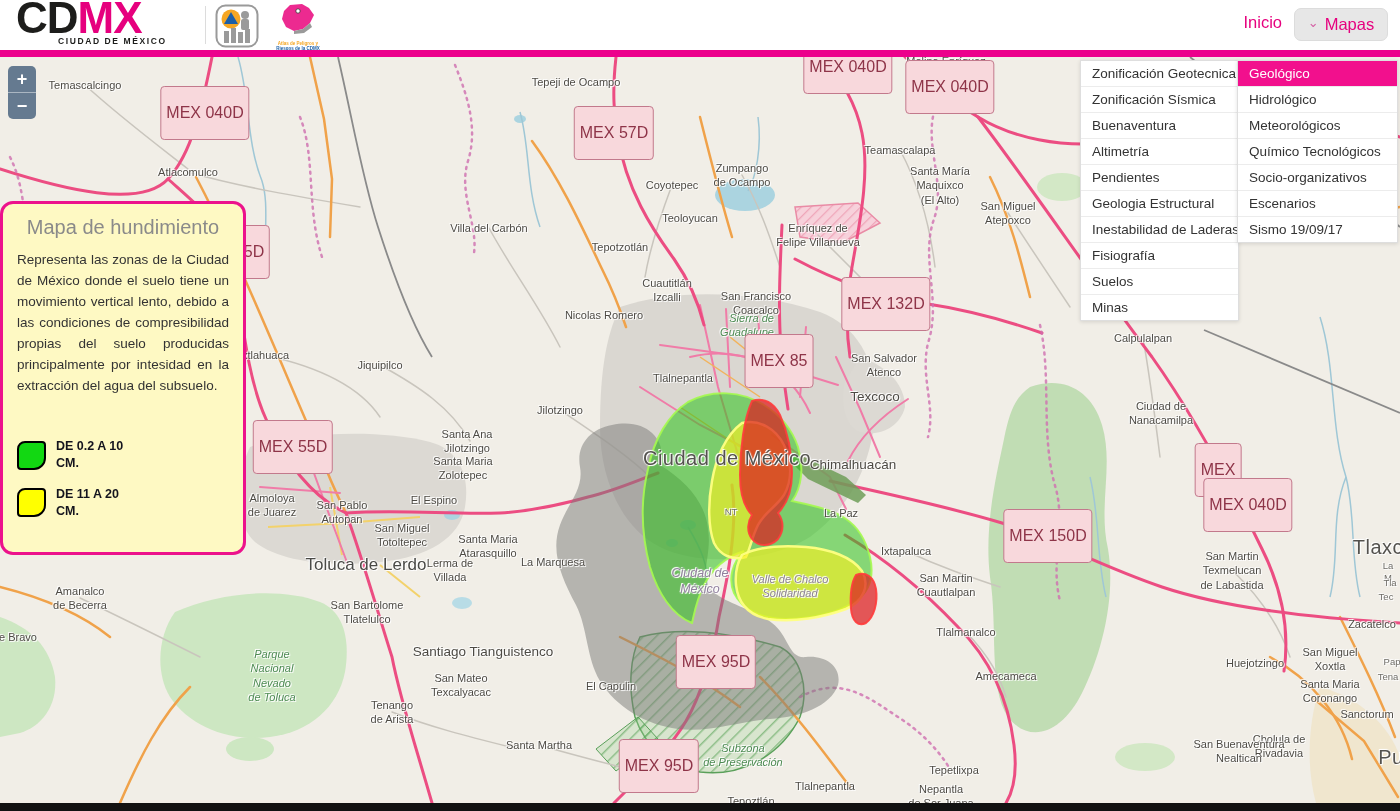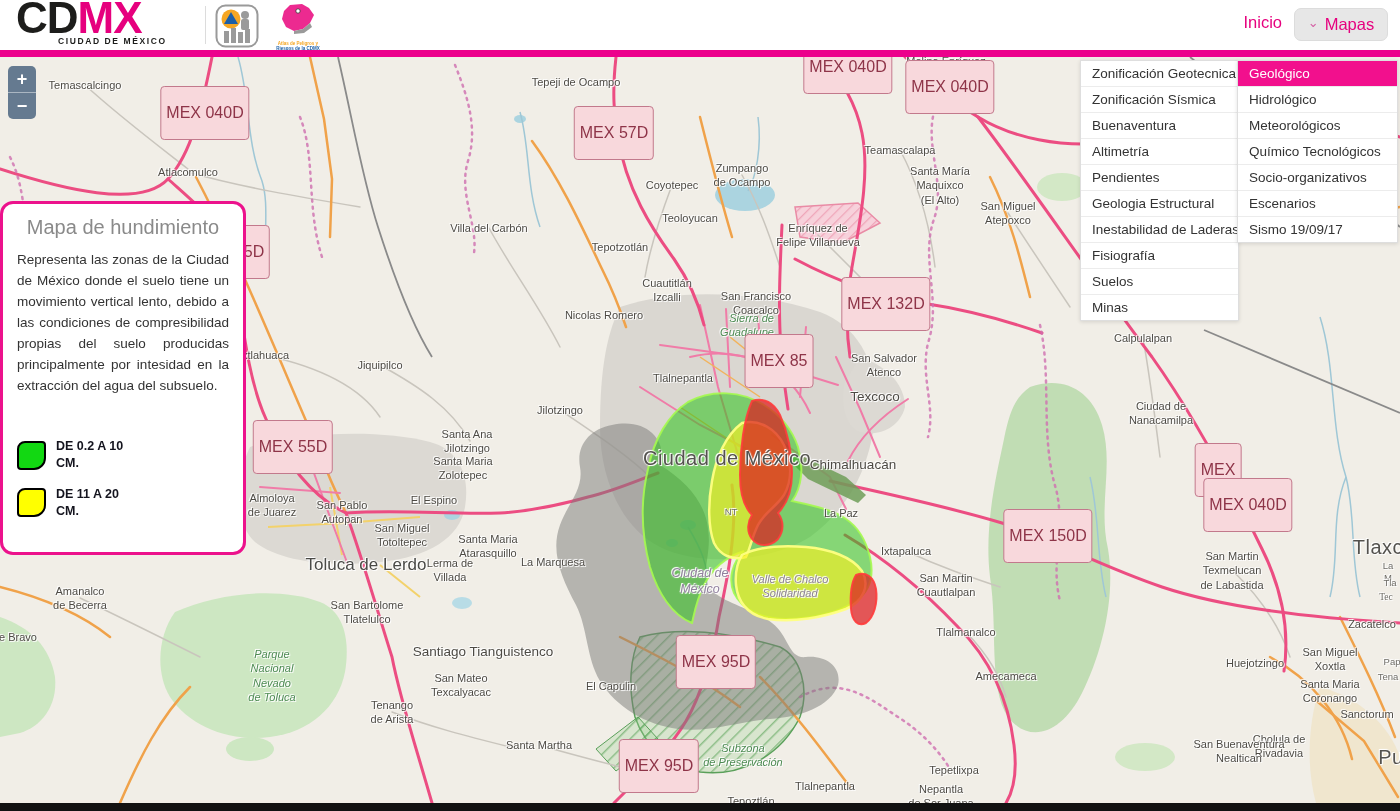--- a/index.html
+++ b/index.html
@@ -42,21 +42,21 @@
   .lbl.small{font-size:9.5px;color:#6e6c66;}
   .shield{position:absolute;transform:translate(-50%,-50%);background:#f8d8dc;border:1px solid #c2798c;
     color:#8e3448;font-size:16px;padding:17px 5px;border-radius:4px;white-space:nowrap;}
   
   .zoomctl{position:absolute;left:8px;top:66px;width:28px;z-index:30;}
   .zoomctl .zbtn{width:28px;height:26px;background:rgba(70,96,124,.82);color:#fff;font-size:18px;font-weight:700;
     display:flex;align-items:center;justify-content:center;cursor:pointer;}
   .zoomctl .zbtn.zin{border-radius:5px 5px 0 0;border-bottom:1px solid rgba(255,255,255,.45);}
   .zoomctl .zbtn.zout{border-radius:0 0 5px 5px;}
   
-  .panel{position:absolute;left:0;top:201px;width:212px;background:#ffffff;border:3px solid #ec128c;
+  .panel{position:absolute;left:0;top:201px;width:212px;background:#fef9c3;border:3px solid #ec128c;
     border-radius:13px;z-index:25;padding:10px 14px 18px 14px;}
   .panel-title{font-size:20px;color:#8a8a8a;text-align:center;margin:2px 0 10px 0;font-weight:400;}
   .panel-desc{font-size:13.5px;color:#333;text-align:justify;line-height:1.56;}
   .legend{margin-top:42px;}
   .legend-row{display:flex;align-items:center;margin-bottom:14px;}
   .legend-swatch{width:25px;height:25px;border:2px solid #000;border-radius:8px 4px 12px 4px;flex:0 0 auto;}
   .legend-label{font-size:12.5px;font-weight:700;color:#14141e;margin-left:10px;line-height:1.35;width:80px;}
   
   .menu{position:absolute;top:60px;background:#fff;border:1px solid #dedede;box-shadow:0 1px 4px rgba(0,0,0,.12);z-index:35;}
   .menu-sub{left:1080px;width:157px;}
@@ -325,21 +325,21 @@
 Rivadavia</span>
       <span class="lbl" style="left: 1239px; top: 694px;">San Buenaventura
 Nealtican</span>
       <span class="lbl" style="left: 1372px; top: 567px;">Zacatelco</span>
       <span class="lbl metro" style="left: 1392px; top: 490px;">Tlaxcala</span>
       <span class="lbl" style="left: 1232px; top: 513px;">San Martin
 Texmelucan
 de Labastida</span>
       <span class="lbl small" style="left: 1388px; top: 515px;">La M</span>
       <span class="lbl small" style="left: 1390px; top: 526px;">Tla</span>
-      <span class="lbl small" style="left: 1386px; top: 540px; font-family: Liberation Serif, serif;">Tec</span>
+      <span class="lbl small" style="left: 1386px; top: 540px;">Tec</span>
       <span class="lbl small" style="left: 1392px; top: 605px;">Pap</span>
       <span class="lbl small" style="left: 1388px; top: 620px;">Tena</span>
       <span class="lbl metro" style="left: 1391px; top: 700px;">Pu</span>
     </div>
   <div class="map-labels">
       <span class="shield" style="left: 848px; top: 10px;">MEX 040D</span>
       <span class="shield" style="left: 950px; top: 30px;">MEX 040D</span>
       <span class="shield" style="left: 205px; top: 56px;">MEX 040D</span>
       <span class="shield" style="left: 614px; top: 76px;">MEX 57D</span>
       <span class="shield" style="left: 230px; top: 195px;">MEX 55D</span>

